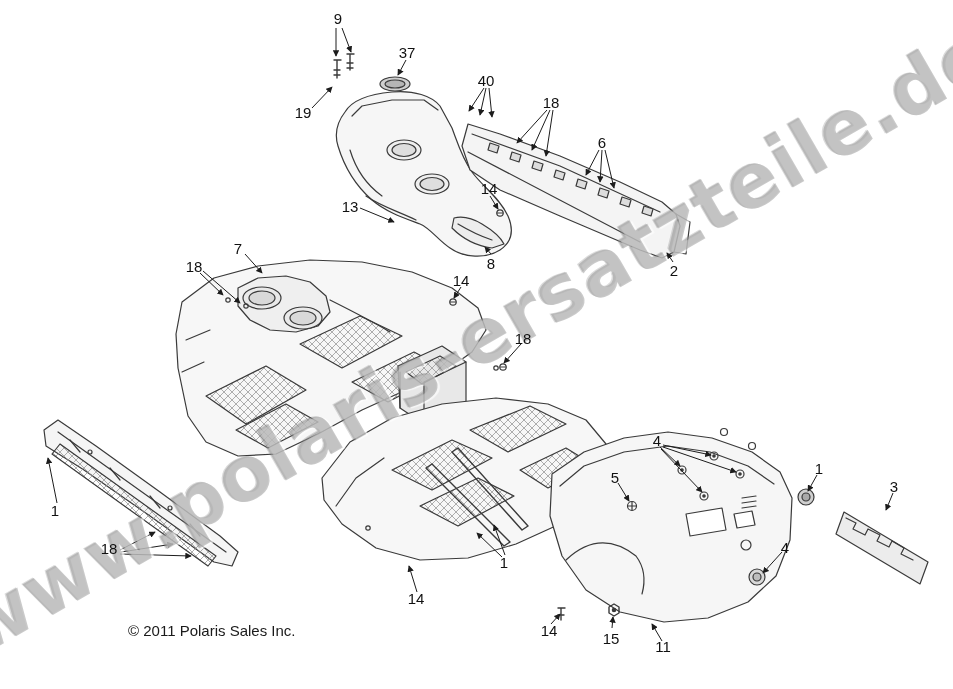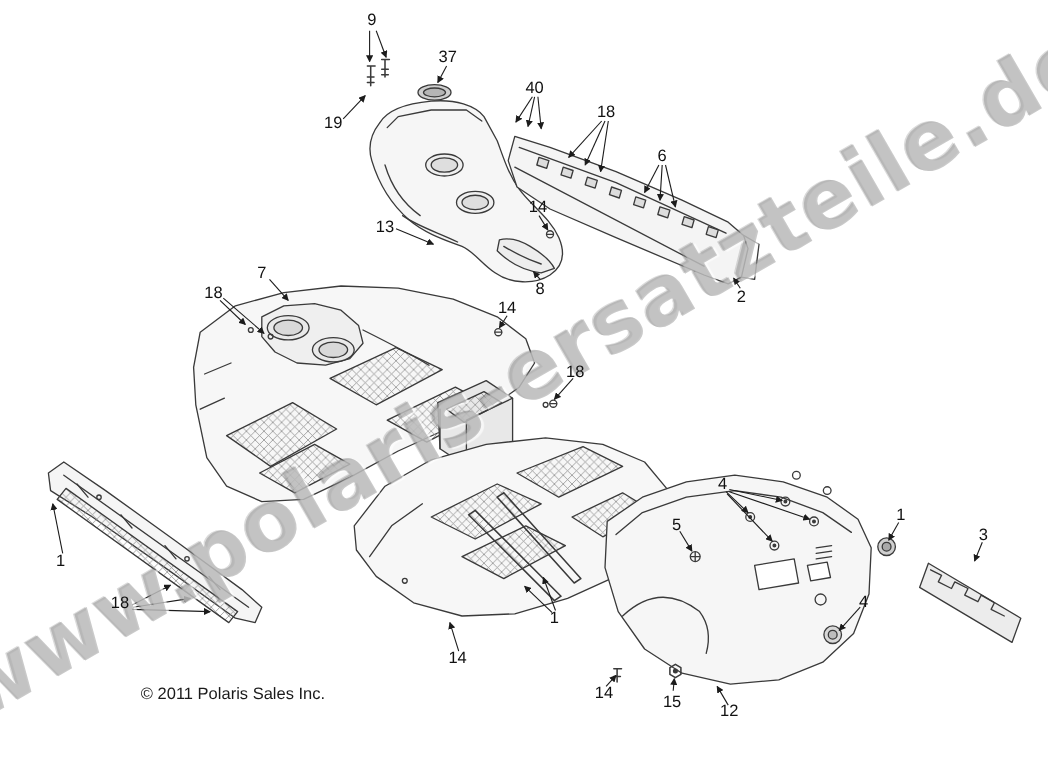--- a/index.html
+++ b/index.html
@@ -265,17 +265,17 @@
   <div class="co" style="left:615px;top:477px">5</div>
   <div class="co" style="left:819px;top:468px">1</div>
   <div class="co" style="left:894px;top:486px">3</div>
   <div class="co" style="left:55px;top:510px">1</div>
   <div class="co" style="left:109px;top:548px">18</div>
   <div class="co" style="left:504px;top:562px">1</div>
   <div class="co" style="left:416px;top:598px">14</div>
   <div class="co" style="left:785px;top:547px">4</div>
   <div class="co" style="left:549px;top:630px">14</div>
   <div class="co" style="left:611px;top:638px">15</div>
-  <div class="co" style="left:663px;top:646px">12</div>
+  <div class="co" style="left:663px;top:646px">11</div>
 
   <div class="copyright">© 2011 Polaris Sales Inc.</div>
 
 </div>
 
 </body></html>

